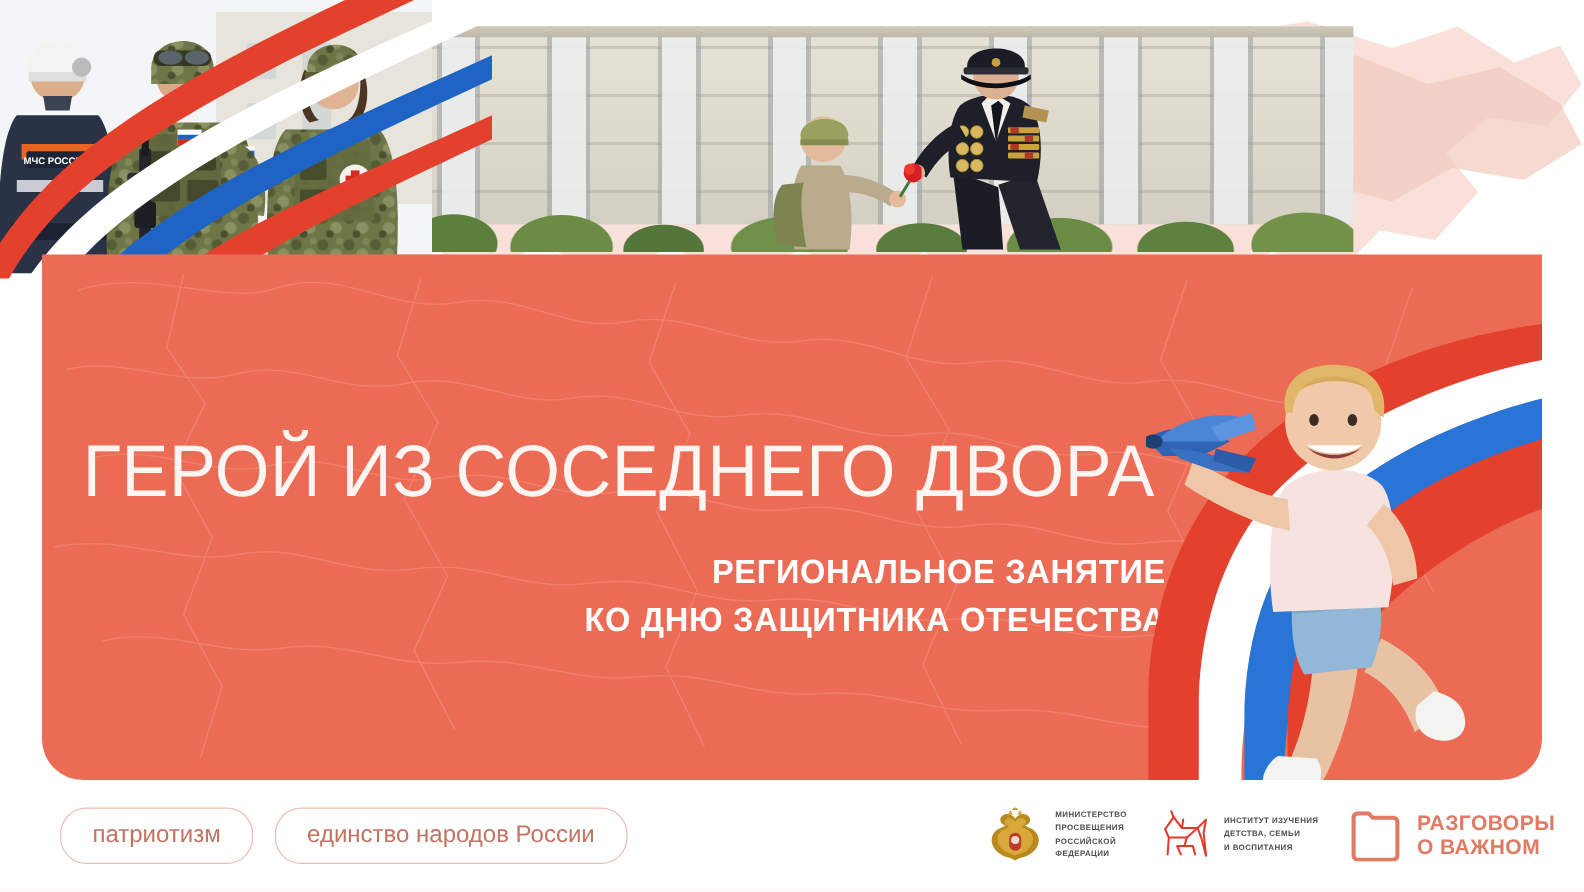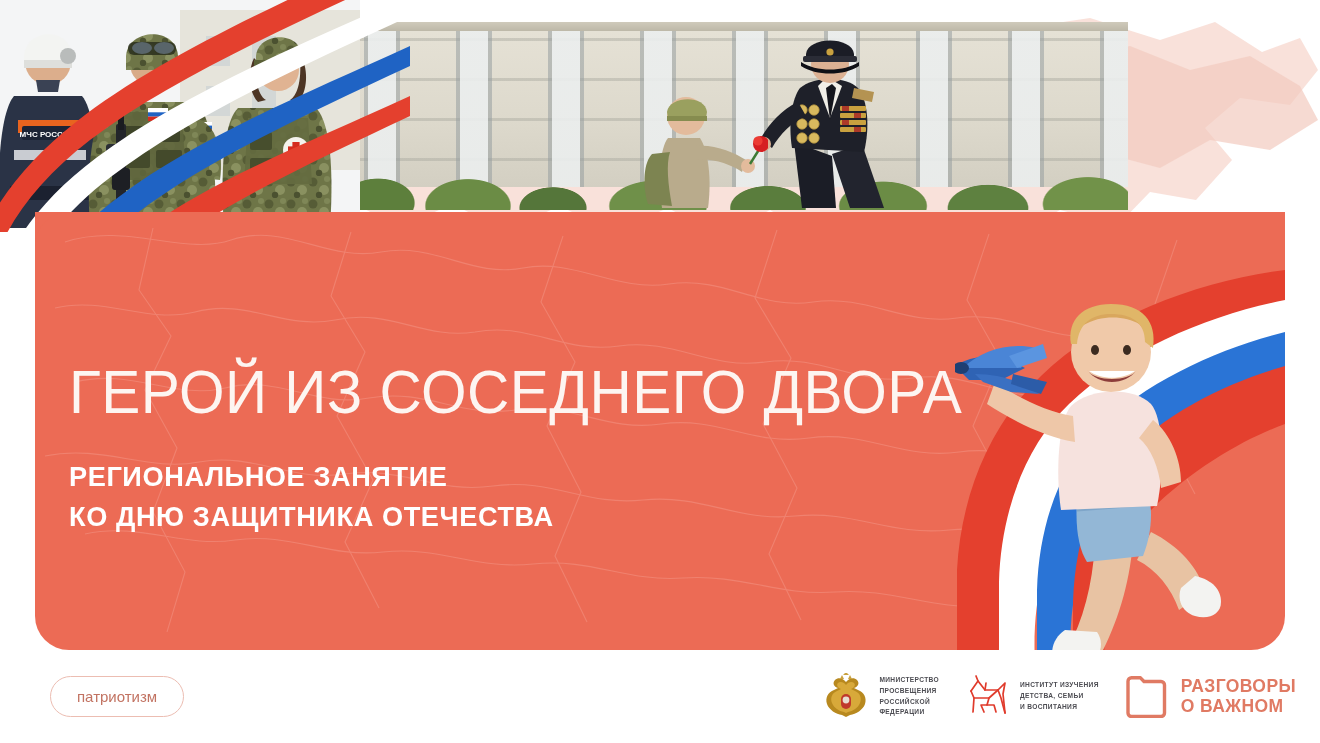--- a/index.html
+++ b/index.html
@@ -125,20 +125,21 @@
     inset: 0;
     opacity: 0.55;
     pointer-events: none;
   }
 
   
   .text-block {
     position: absolute;
     left: 34px; top: 150px;
     z-index: 6;
+    text-align: right;
   }
   .title-main {
     font-size: 61px;
     font-weight: 400;
     letter-spacing: 0.5px;
     color: #fdf5f1;
     line-height: 1;
     white-space: nowrap;
     transform: scaleX(0.96);
     transform-origin: left center;
@@ -177,21 +178,21 @@
   .tags {
     display: flex;
     align-items: center;
     gap: 18px;
     margin-left: 50px;
   }
   .tag {
     border: 1.6px solid #ecbdb2;
     border-radius: 22px;
     padding: 11px 26px;
-    font-size: 15px;
+    font-size: 20px;
     color: #c27362;
     background: #ffffff;
     white-space: nowrap;
     cursor: pointer;
   }
   .logos {
     display: flex;
     align-items: center;
     gap: 26px;
     margin-left: auto;
@@ -498,20 +499,21 @@
           <ellipse cx="6" cy="98" rx="8" ry="6" fill="#1f3f73"></ellipse>
         </g>
       </g>
     </svg>
   </div>
 
   <div class="bottom-bar">
 
     <div class="tags">
       <div class="tag">патриотизм</div>
+      <div class="tag">единство народов России</div>
     </div>
 
     <div class="logos">
 
       <div class="logo">
         <svg width="48" height="48" viewBox="0 0 48 48" aria-hidden="true">
           <g fill="#b8891f">
             <path d="M24 9 C21 5 16 4 13 7 C10 10 12 14 16 15 L12 17 C6 19 3 25 5 31
                      C7 37 14 41 20 42 L24 44 L28 42 C34 41 41 37 43 31 C45 25 42 19 36 17
                      L32 15 C36 14 38 10 35 7 C32 4 27 5 24 9 Z"></path>

